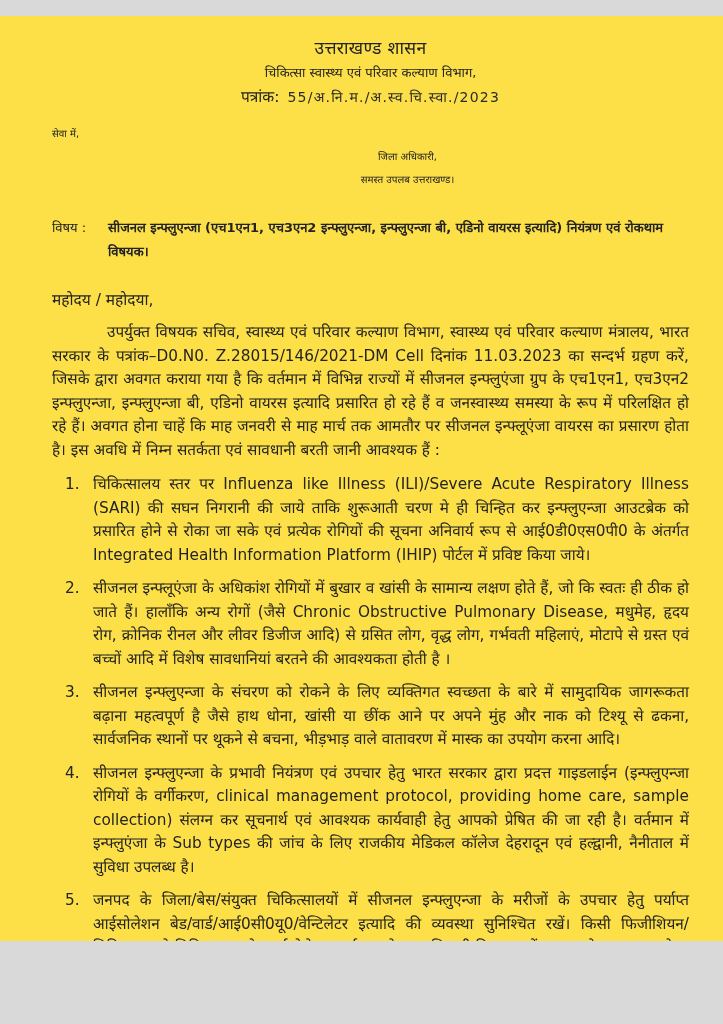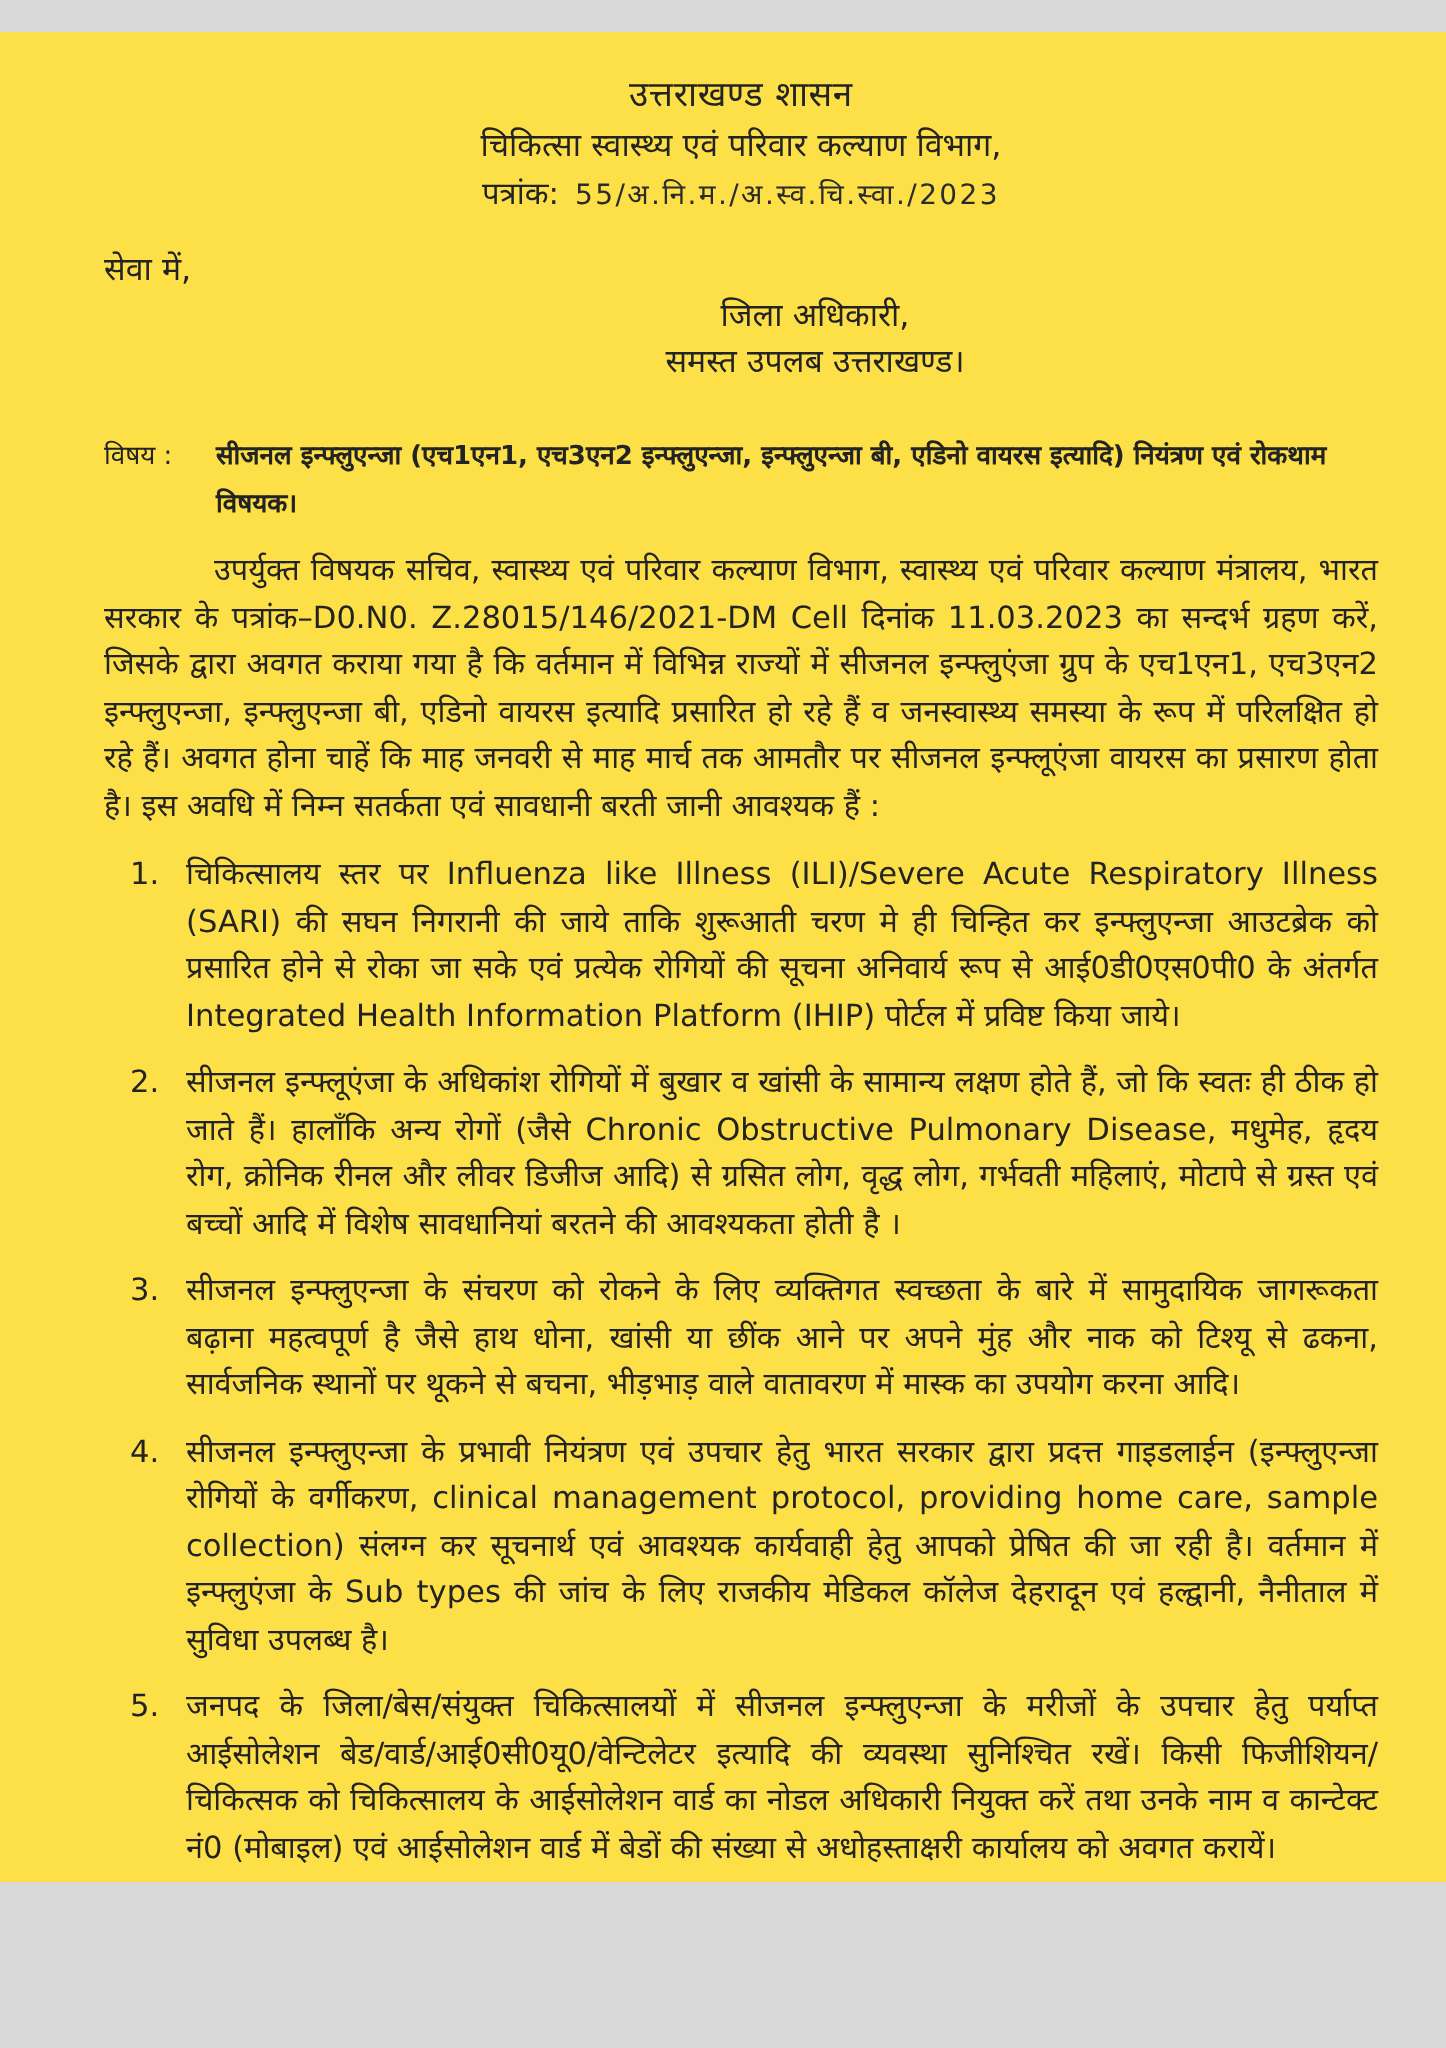--- a/index.html
+++ b/index.html
@@ -11,21 +11,21 @@
     overflow:hidden;
     color:#232323;
     font-family:"DejaVu Sans","Liberation Sans",sans-serif;
     -webkit-font-smoothing:antialiased;
   }
   .content{padding:20px 34px 0 52px;}
 
   
   .letterhead{text-align:center;}
   .gov-title{font-size:17.5px;line-height:24px;letter-spacing:.3px;}
-  .dept-title{font-size:16px;line-height:25px;}
+  .dept-title{font-size:13px;line-height:25px;}
   .letter-no-line{font-size:15.5px;line-height:23px;margin-top:1px;}
   .letter-no-value{
     font-size:14px;
     letter-spacing:1.2px;
     padding-left:8px;
     color:#2b2b2b;
   }
   .date-wrap{
     position:relative;
     width:max-content;
@@ -42,21 +42,21 @@
     color:#333;
   }
   .overlay-line{
     position:absolute;
     left:34%;top:13px;
     width:115%;
     border-top:1.3px solid #4a4a4a;
   }
 
   
-  .to-block{margin-top:13px;font-size:16px;line-height:23px;}
+  .to-block{margin-top:13px;font-size:10px;line-height:23px;}
   .to-lines{padding-left:74px;text-align:center;}
 
   
   .subject{margin-top:25px;display:flex;font-size:13px;line-height:24px;justify-content:center;}
   .subject-label{width:56px;flex-shrink:0;}
   .subject-text{flex:1;font-weight:bold;}
 
   
   .greeting{margin-top:25px;font-size:15.5px;line-height:23px;}
   .intro{
@@ -105,20 +105,21 @@
         <div>जिला अधिकारी,</div>
         <div>समस्त उपलब उत्तराखण्ड।</div>
       </div>
     </div>
 
     <div class="subject">
       <div class="subject-label">विषय :</div>
       <div class="subject-text">सीजनल इन्फ्लुएन्जा (एच1एन1, एच3एन2 इन्फ्लुएन्जा, इन्फ्लुएन्जा बी, एडिनो वायरस इत्यादि) नियंत्रण एवं रोकथाम विषयक।</div>
     </div>
 
+    <div class="greeting">महोदय / महोदया,</div>
 
     <div class="intro">उपर्युक्त विषयक सचिव, स्वास्थ्य एवं परिवार कल्याण विभाग, स्वास्थ्य एवं परिवार कल्याण मंत्रालय, भारत सरकार के पत्रांक–D0.N0. Z.28015/146/2021-DM Cell दिनांक 11.03.2023 का सन्दर्भ ग्रहण करें, जिसके द्वारा अवगत कराया गया है कि वर्तमान में विभिन्न राज्यों में सीजनल इन्फ्लुएंजा ग्रुप के एच1एन1, एच3एन2 इन्फ्लुएन्जा, इन्फ्लुएन्जा बी, एडिनो वायरस इत्यादि प्रसारित हो रहे हैं व जनस्वास्थ्य समस्या के रूप में परिलक्षित हो रहे हैं। अवगत होना चाहें कि माह जनवरी से माह मार्च तक आमतौर पर सीजनल इन्फ्लूएंजा वायरस का प्रसारण होता है। इस अवधि में निम्न सतर्कता एवं सावधानी बरती जानी आवश्यक हैं :</div>
 
     <div class="list">
       <div class="list-item">
         <span class="list-num">1.</span>
         <div class="list-text">चिकित्सालय स्तर पर Influenza like Illness (ILI)/Severe Acute Respiratory Illness (SARI) की सघन निगरानी की जाये ताकि शुरूआती चरण मे ही चिन्हित कर इन्फ्लुएन्जा आउटब्रेक को प्रसारित होने से रोका जा सके एवं प्रत्येक रोगियों की सूचना अनिवार्य रूप से आई0डी0एस0पी0 के अंतर्गत Integrated Health Information Platform (IHIP) पोर्टल में प्रविष्ट किया जाये।</div>
       </div>
       <div class="list-item">
         <span class="list-num">2.</span>

